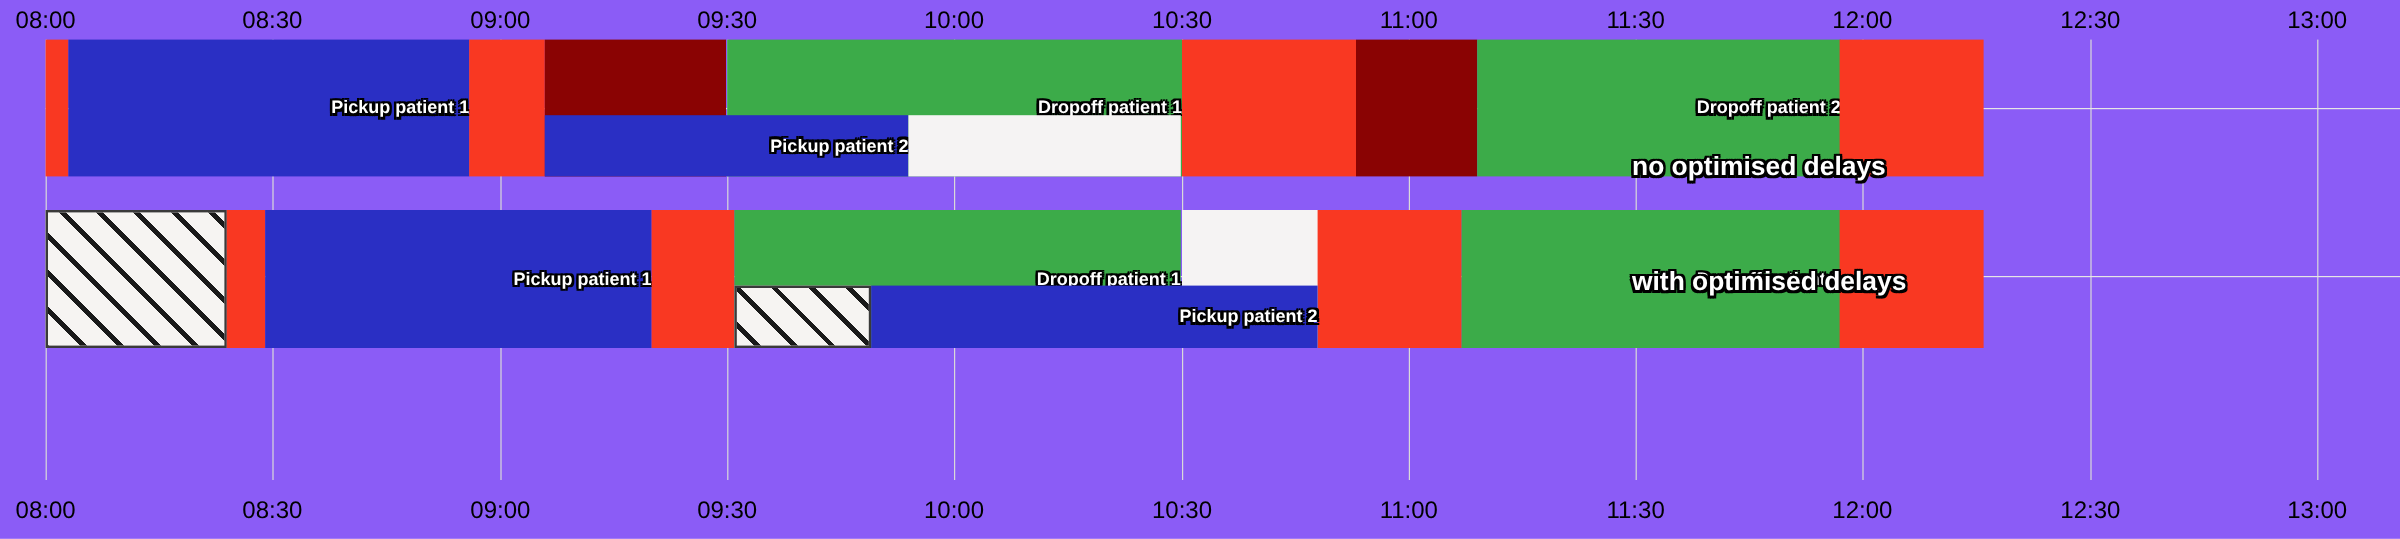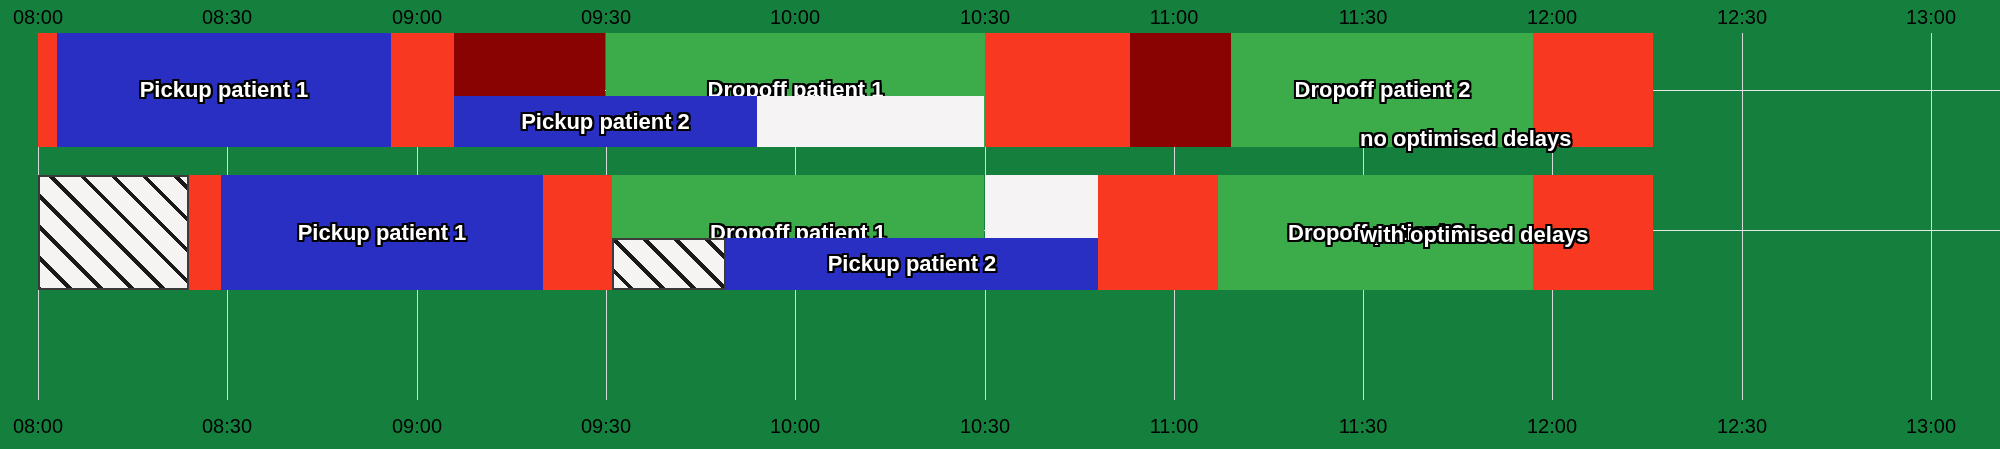--- a/index.html
+++ b/index.html
@@ -1,19 +1,19 @@
 <!DOCTYPE html>
 <html><head>
 <meta charset="utf-8">
 <style>
   html,body{margin:0;padding:0;background:#ffffff;}
   body{width:2000px;height:449px;overflow:hidden;
        font-family:"Liberation Sans","DejaVu Sans",sans-serif;}
 
-  #chart{position:relative;width:2000px;height:449px;background:#15803d;}
+  #chart{position:relative;width:2000px;height:449px;background:#8b5cf6;}
 
   
   .gridline{position:absolute;width:1px;background:#d9d9d9;}
   .hgridline{position:absolute;height:1px;background:#e6e6e6;left:38px;}
 
   
   .tick-label{position:absolute;font-size:20px;color:#000000;
               transform:translateX(-50%);white-space:nowrap;letter-spacing:0px;}
   .tick-top{top:6px;}
   .tick-bottom{top:415px;}
@@ -22,21 +22,21 @@
   .bar{position:absolute;box-sizing:border-box;}
   .bar.hatch{background:#f6f4f2;border:2px solid #3a3a3a;overflow:hidden;}
   .bar.hatch::before{
     content:"";position:absolute;left:-50%;top:-50%;width:200%;height:200%;
     background:repeating-linear-gradient(45deg,
         #1a1a1a 0px,#1a1a1a 4px,
         rgba(0,0,0,0) 4px,rgba(0,0,0,0) 22px);
   }
   .bar-label{position:absolute;left:0;right:0;top:50%;
              transform:translateY(-50%);
-             text-align:center;font-size:22px;font-weight:bold;color:#ffffff;
+             text-align:right;font-size:15px;font-weight:bold;color:#ffffff;
              text-shadow:-2px -2px 0 #000,2px -2px 0 #000,
                          -2px  2px 0 #000,2px  2px 0 #000,
                           0px -2px 0 #000,0px 2px 0 #000,
                          -2px  0px 0 #000,2px 0px 0 #000;
              white-space:nowrap;pointer-events:none;}
 
   
   .row-label{position:absolute;font-size:22px;font-weight:bold;color:#ffffff;
              text-shadow:-2px -2px 0 #000,2px -2px 0 #000,
                          -2px  2px 0 #000,2px  2px 0 #000,

